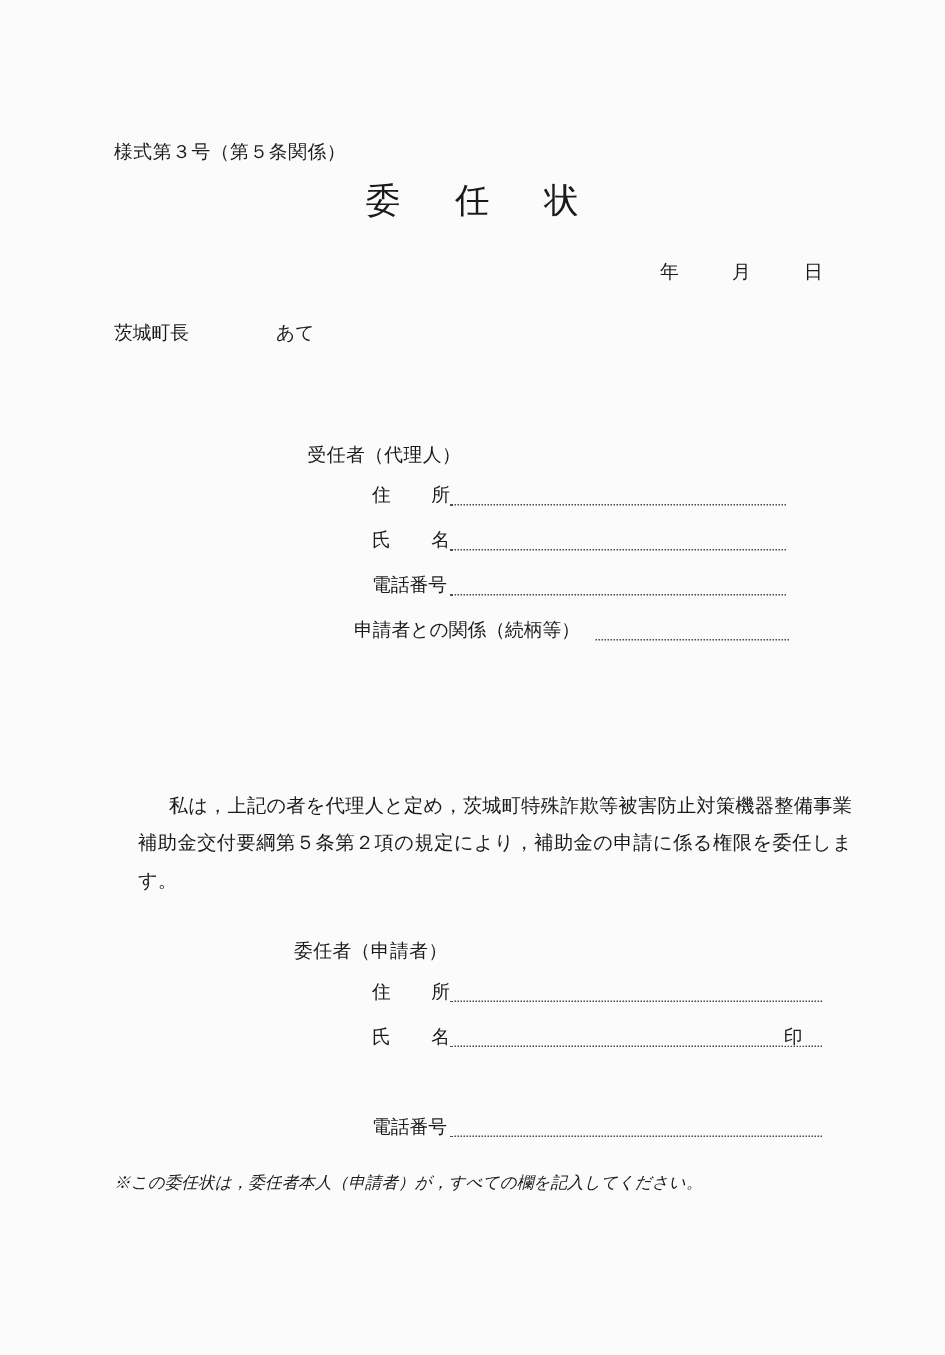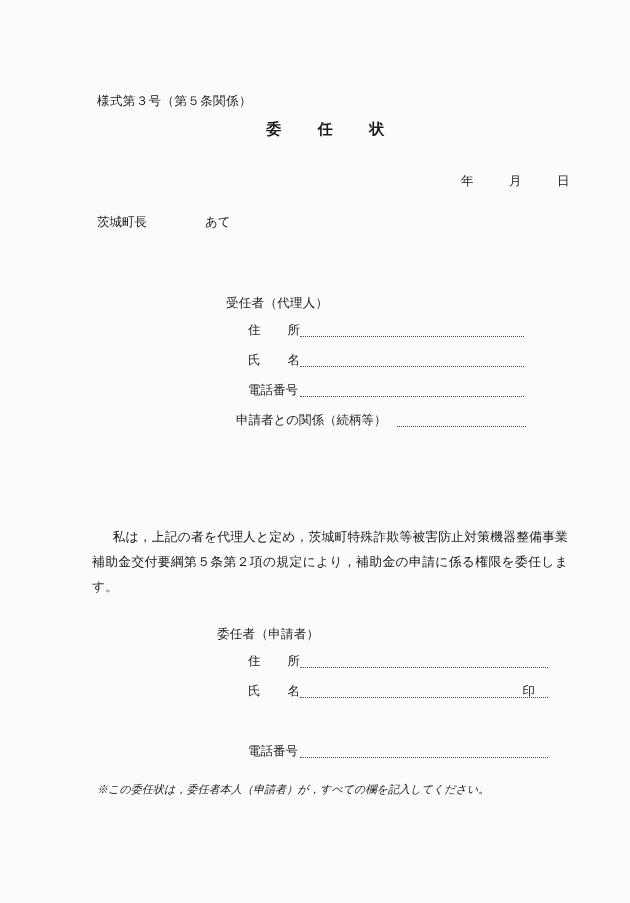--- a/index.html
+++ b/index.html
@@ -20,38 +20,36 @@
   .page {
     position: absolute;
     inset: 0;
   }
 
   
   .abs {
     position: absolute;
     white-space: nowrap;
     line-height: 1;
-    margin-left: 21px;
   }
 
   .form-no {
     left: 76px;
     top: 95px;
     font-size: 12.5px;
     letter-spacing: 0.4px;
   }
 
   .doc-title {
     left: 0;
     right: 0;
     top: 122px;
     text-align: center;
-    font-size: 15px;
+    font-size: 23px;
     letter-spacing: 0.5px;
-    font-weight: bold;
   }
   .doc-title .t-ch {
     display: inline-block;
     margin: 0 18px;
   }
 
   .date-line {
     left: 440px;
     top: 175px;
     font-size: 12.5px;

